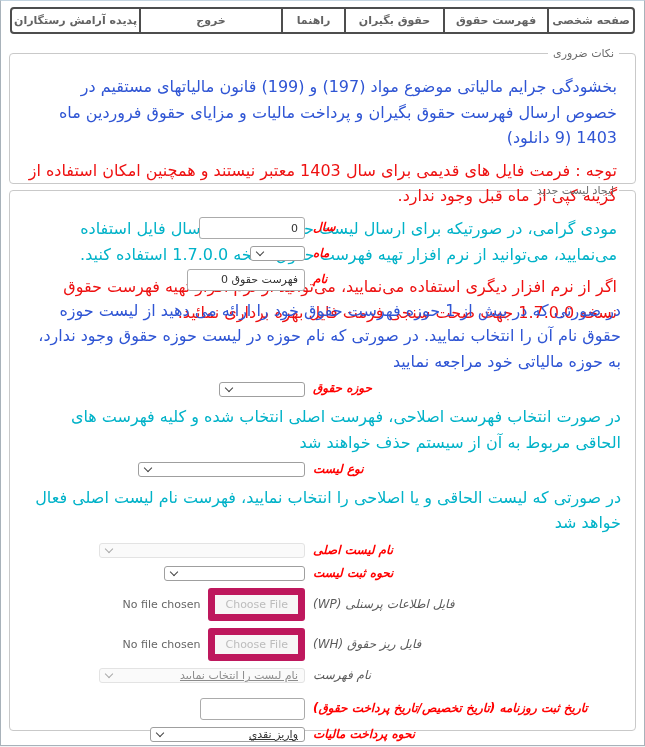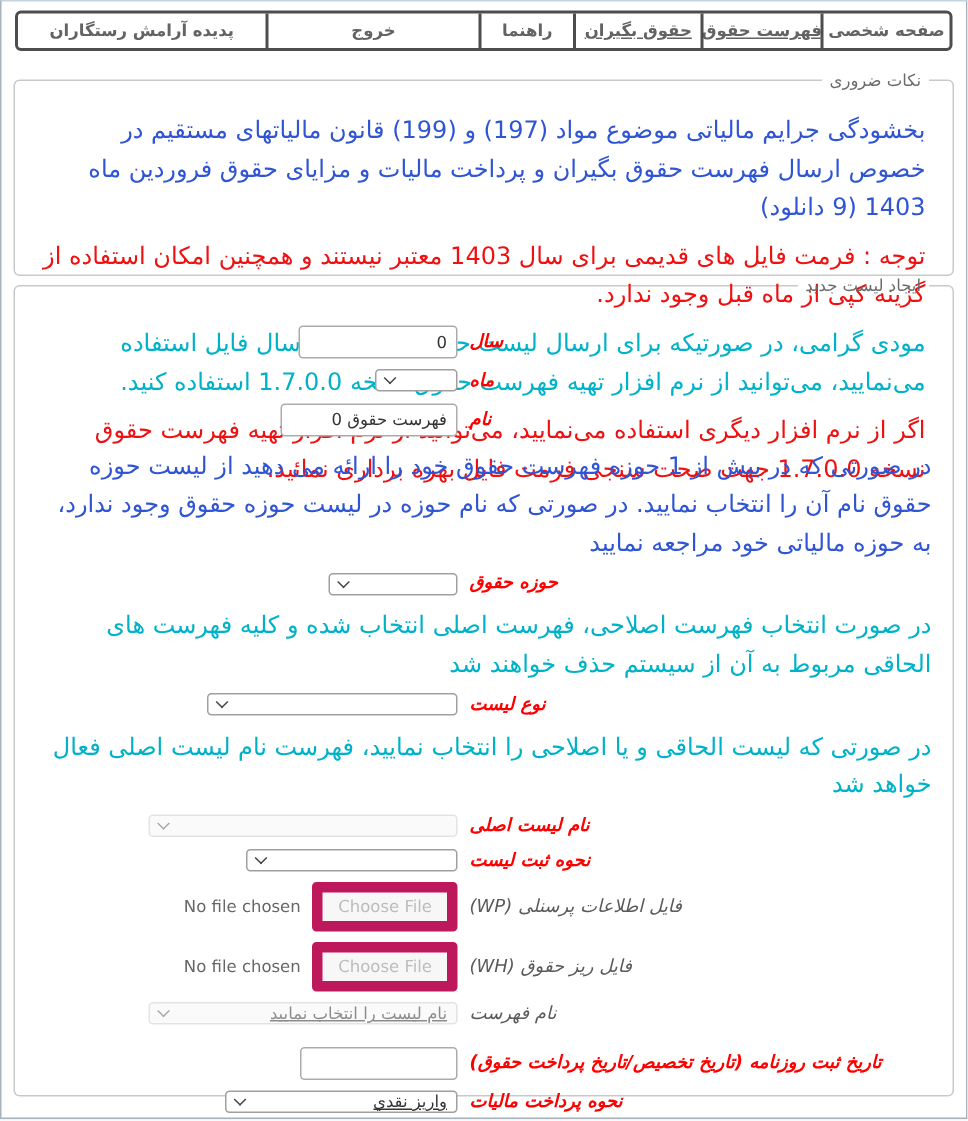--- a/index.html
+++ b/index.html
@@ -24,21 +24,21 @@
     border-radius:4px;
     display:flex;
     background:#fff;
   }
   .nav-cell {
     display:flex; align-items:center; justify-content:center;
     font-size:11px; font-weight:bold; color:#636363;
     cursor:pointer; white-space:nowrap;
   }
   .nav-cell + .nav-cell { border-right:2px solid #4d4d4d; }
-  .nc-0{width:84px;} .nc-1{width:80px;text-decoration:underline;} .nc-2{width:85px;text-decoration:underline;}
+  .nc-0{width:84px;} .nc-1{width:104px;} .nc-2{width:99px;}
   .nc-3{width:63px;} .nc-4{width:142px;} .nc-5{flex:1;}
 
   
   fieldset {
     border:1px solid #c9c9c9;
     border-radius:4px;
     margin:0 8px;
     padding:4px 14px 8px 14px;
     background:#fff;
   }

